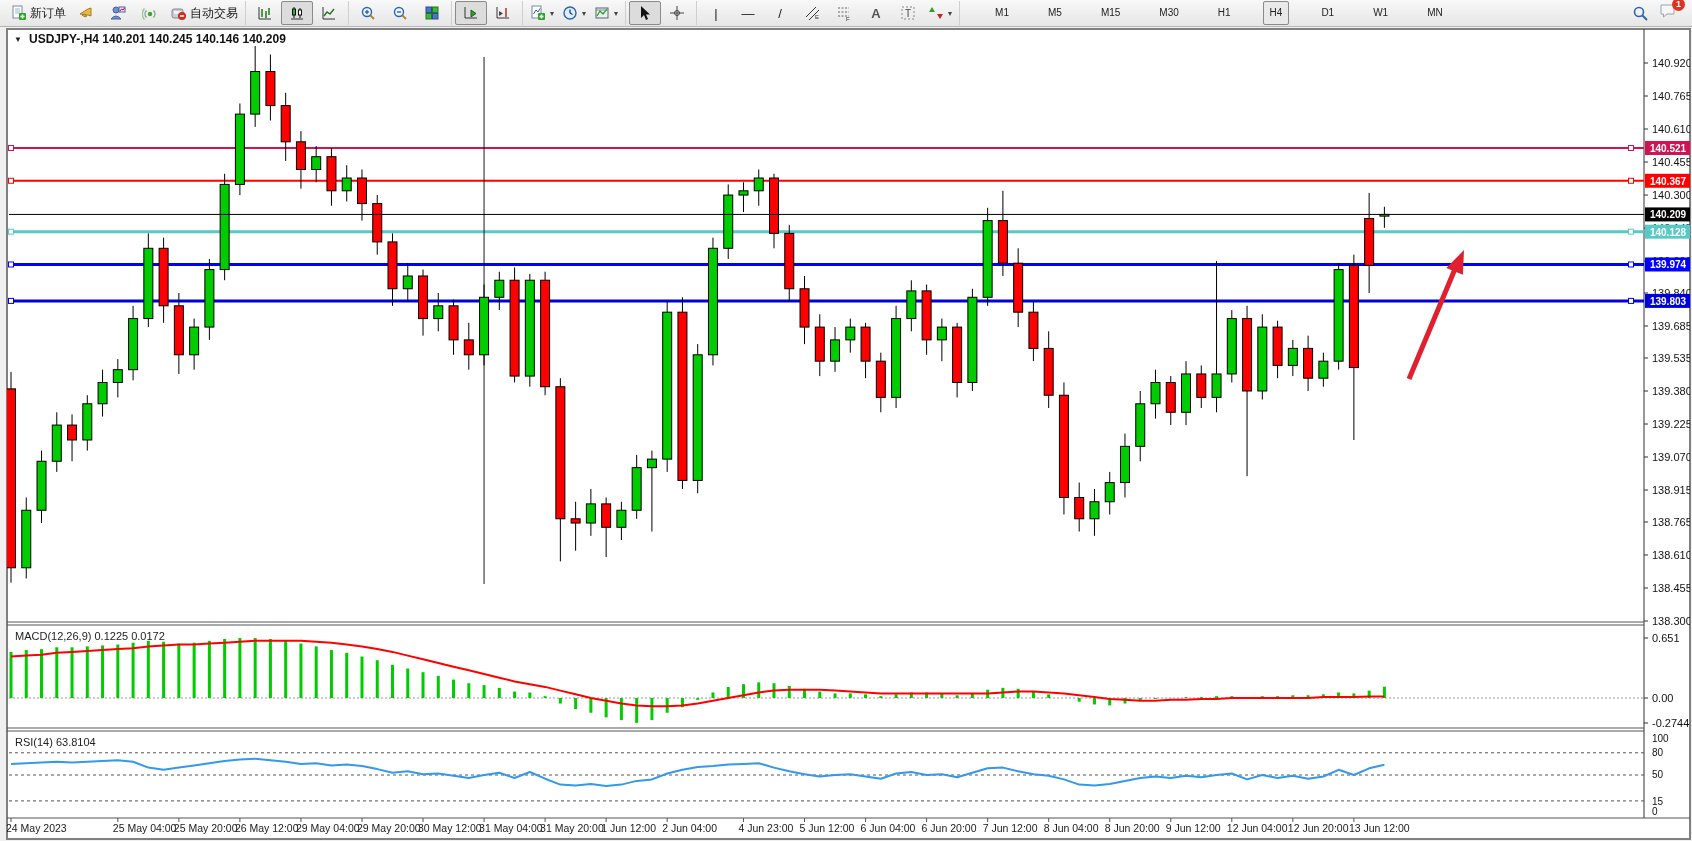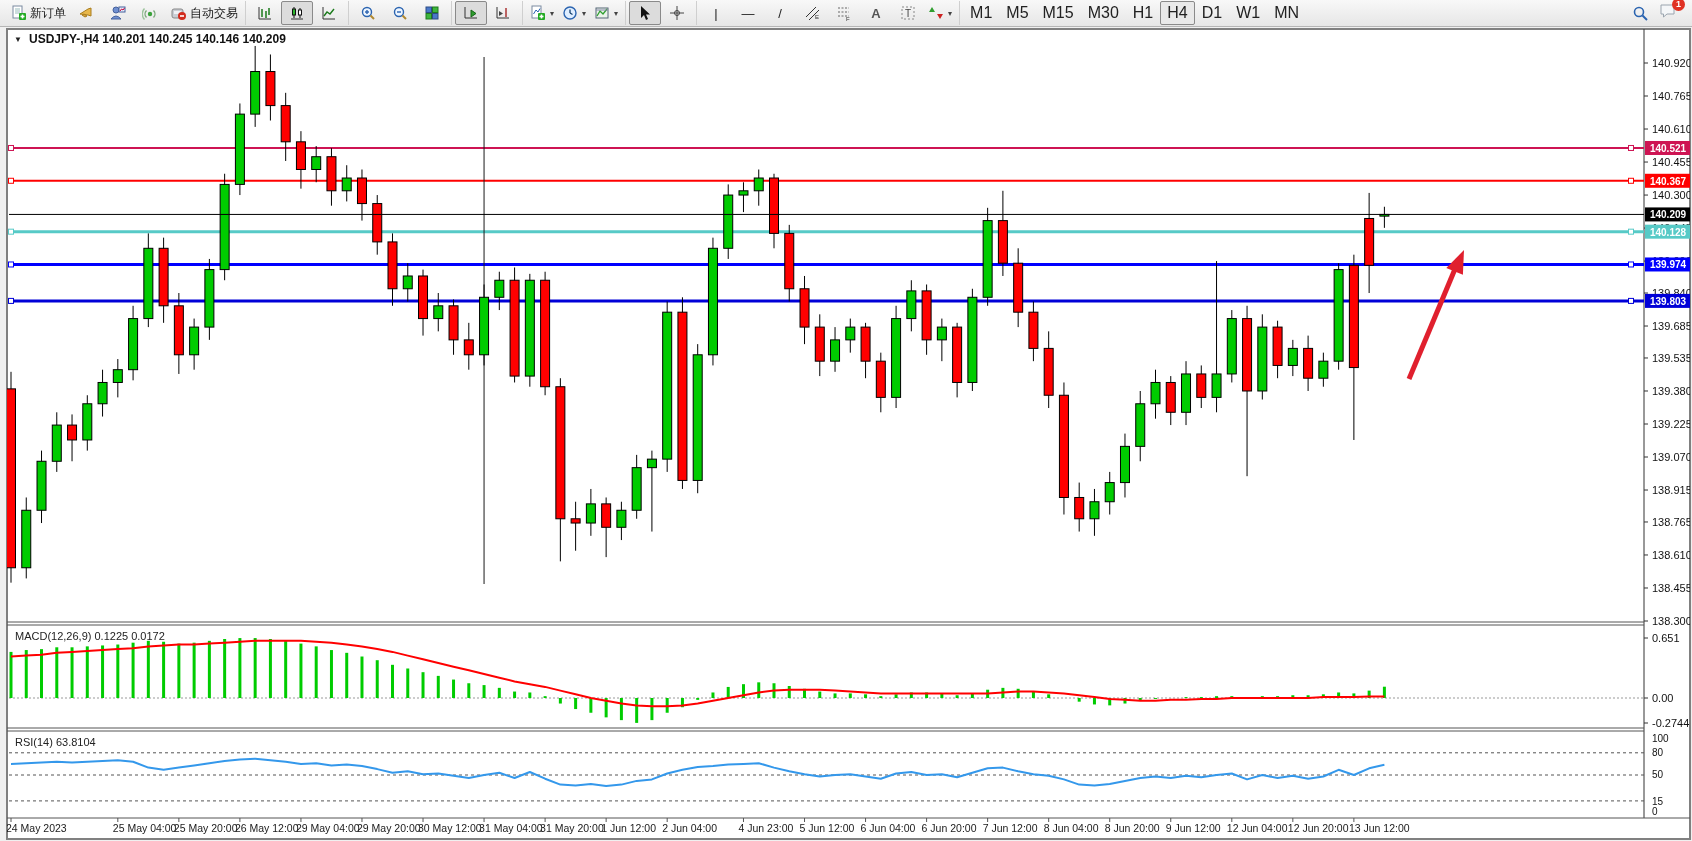--- a/index.html
+++ b/index.html
@@ -8,21 +8,21 @@
   #toolbar{position:absolute;left:0;top:0;width:1692px;height:27px;
     background:linear-gradient(#f8f8f8,#e6e6e6);border-bottom:1px solid #b5b5b5;
     display:flex;align-items:center;padding:9px 4px;box-sizing:border-box;z-index:5;}
   .tb-group{display:flex;align-items:center;height:24px;padding:0 3px;border-left:1px solid #cfcfcf;}
   .tb-group:first-child{border-left:none;}
   .tb-btn{display:flex;align-items:center;gap:3px;height:22px;min-width:24px;justify-content:center;
     padding:0 3px;border:1px solid transparent;border-radius:2px;cursor:default;}
   .tb-btn.active{background:#dcdcdc;border-color:#8a8a8a;}
   .tb-btn .cap{font-size:12px;color:#1a1a1a;white-space:nowrap;}
   .tb-caret{font-size:8px;color:#444;margin-left:1px;}
-  .tf-btn{font-size:16px;color:#222;padding:2px 6px;height:18px;line-height:18px;border:1px solid transparent;border-radius:2px;}
+  .tf-btn{font-size:10px;color:#222;padding:2px 6px;height:18px;line-height:18px;border:1px solid transparent;border-radius:2px;margin-left:25px;}
   .tf-btn.active{background:#e9e9e9;border-color:#8a8a8a;}
   .glyph{font-size:13px;color:#222;}
   #tb-right{margin-left:auto;display:flex;align-items:center;gap:10px;padding-right:10px;}
   .badge{position:absolute;top:-5px;right:-7px;background:#e03224;color:#fff;border-radius:50%;
     width:13px;height:13px;font-size:9px;line-height:13px;text-align:center;font-weight:bold;}
   
   #chartwin{position:absolute;left:6px;top:28px;width:1683px;height:810px;background:#fff;border:1px solid #808080;}
   #chart{position:absolute;left:0;top:0;}
   svg text{font-family:"Liberation Sans",sans-serif;}
 </style>

